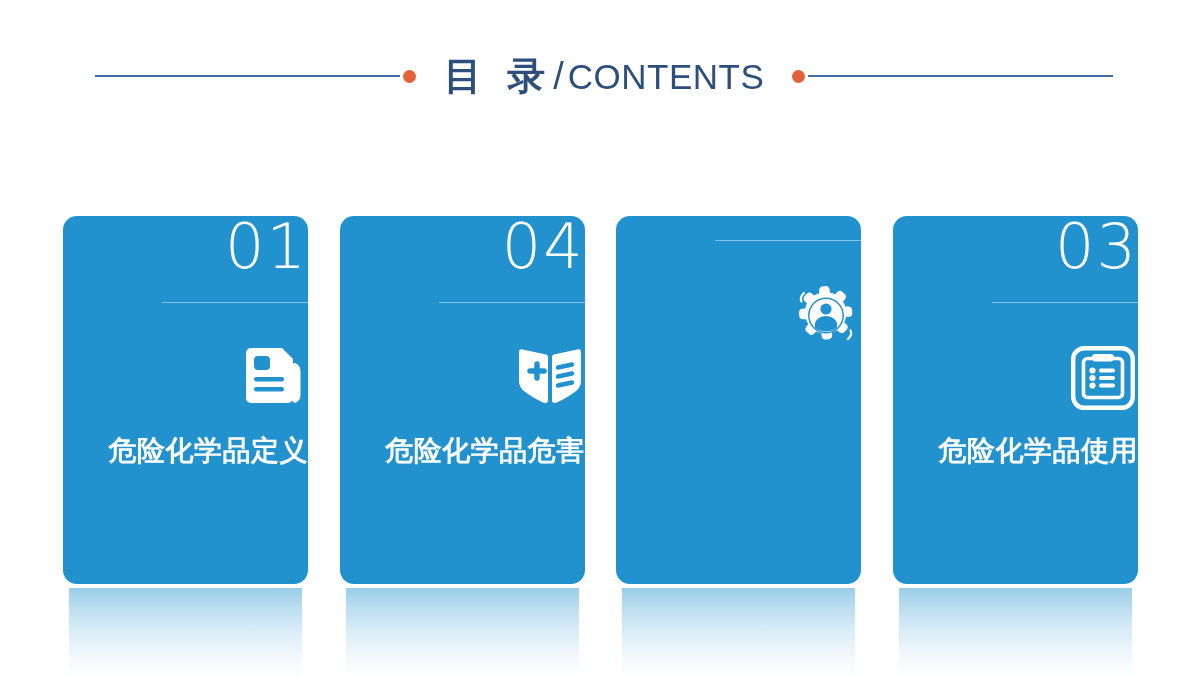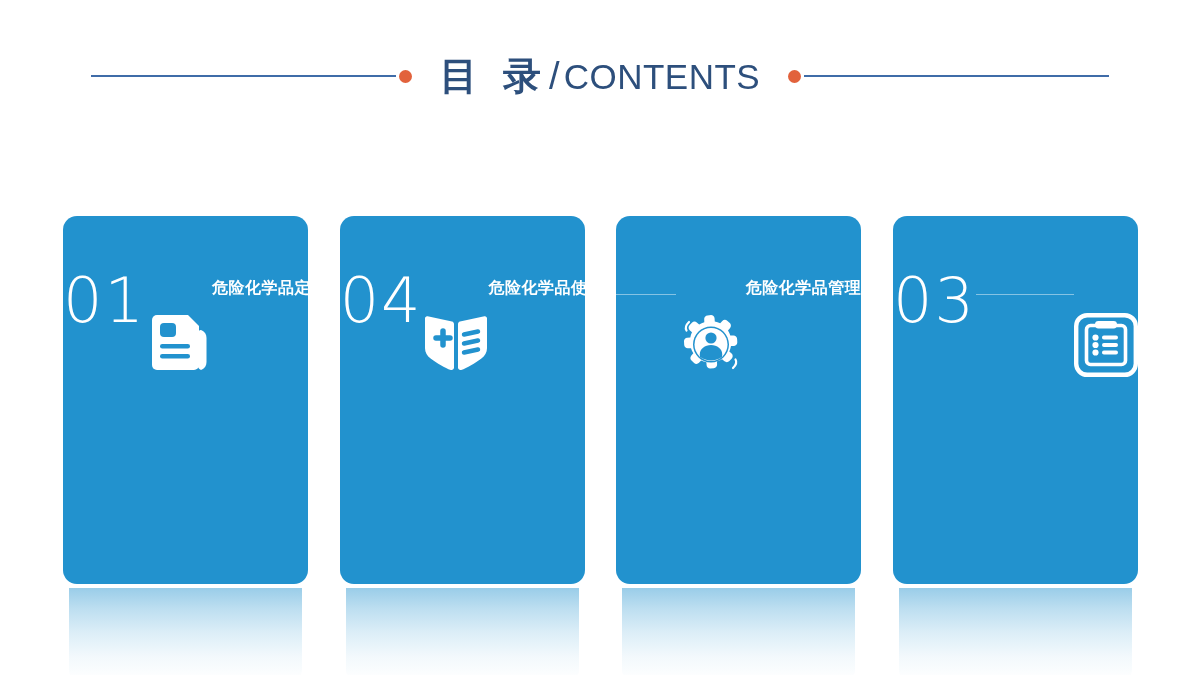--- a/index.html
+++ b/index.html
@@ -22,21 +22,20 @@
     left: 0;
     width: 1200px;
     height: 140px;
     display: flex;
     align-items: center;
     justify-content: center;
   }
   .header-inner {
     display: flex;
     align-items: center;
-    justify-content: center;
     width: 1010px;
     margin-top: 12px;
   }
   .rule {
     display: flex;
     align-items: center;
     flex: 0 0 auto;
   }
   .rule-line {
     height: 2px;
@@ -91,24 +90,23 @@
   .card-wrap {
     width: 245px;
     position: relative;
   }
   .card {
     width: 245px;
     height: 368px;
     background: #2292ce;
     border-radius: 14px;
     display: flex;
-    flex-direction: row;
-    align-items: flex-start;
+    flex-direction: column;
+    align-items: flex-end;
     box-sizing: border-box;
-    padding-top: 54px;
     position: relative;
     z-index: 2;
   }
   .card-number {
     color: #ffffff;
     font-size: 62px;
     font-weight: 300;
     line-height: 1;
     letter-spacing: 2px;
     font-family: "DejaVu Sans", "Liberation Sans", sans-serif;
@@ -122,23 +120,23 @@
   .card-icon {
     margin-top: 42px;
     width: 70px;
     height: 66px;
     display: flex;
     align-items: center;
     justify-content: center;
   }
   .card-icon svg { display: block; }
   .card-label {
-    margin-top: 8px;
+    margin-top: 21px;
     color: #ffffff;
-    font-size: 16px;
+    font-size: 28px;
     font-weight: 700;
     letter-spacing: 0.5px;
     font-family: "DejaVu Sans", "Liberation Sans", sans-serif;
     white-space: nowrap;
   }
 
   
   .card-reflection {
     position: absolute;
     top: 372px;
@@ -205,21 +203,21 @@
       <div class="card-icon">
         <svg width="66" height="60" viewBox="0 0 66 60" fill="none">
           <path d="M2 3.5C2 2 3.2 1 4.6 1.3L29 6.5c1.2.3 2 1.3 2 2.5v43.5c0 1.7-1.6 2.9-3.2 2.4C22 53 14 48 7.6 43.4 4.2 41 2 37.3 2 33.2V3.5z" fill="#ffffff"></path>
           <path d="M64 3.5C64 2 62.8 1 61.4 1.3L37 6.5c-1.2.3-2 1.3-2 2.5v43.5c0 1.7 1.6 2.9 3.2 2.4C44 53 52 48 58.4 43.4 61.8 41 64 37.3 64 33.2V3.5z" fill="#ffffff"></path>
           <path d="M13 23h14M20 16v14" stroke="#2292ce" stroke-width="5.5" stroke-linecap="round"></path>
           <path d="M41 19.5l14-3" stroke="#2292ce" stroke-width="4.5" stroke-linecap="round"></path>
           <path d="M41 28.5l14-3" stroke="#2292ce" stroke-width="4.5" stroke-linecap="round"></path>
           <path d="M41 37.5l14-3" stroke="#2292ce" stroke-width="4.5" stroke-linecap="round"></path>
         </svg>
       </div>
-      <div class="card-label">危险化学品使用</div>
+      <div class="card-label">危险化学品危害</div>
     </div>
     <div class="card-reflection"></div>
   </div>
 
   <div class="card-wrap">
     <div class="card">
       <div class="card-divider"></div>
       <div class="card-icon">
         <svg width="70" height="68" viewBox="0 0 70 68" fill="none">
           <g fill="#ffffff">
@@ -233,21 +231,20 @@
           <g fill="#2292ce">
             <circle cx="35" cy="27" r="5.6"></circle>
             <path d="M35 34c-6.2 0-11.2 4.1-11.2 9.2 0 1 .1 2 .3 2.9 3.2 2.2 6.9 3.4 10.9 3.4s7.7-1.2 10.9-3.4c.2-.9.3-1.9.3-2.9C46.2 38.1 41.2 34 35 34z"></path>
           </g>
           <g stroke="#ffffff" stroke-width="2.2" fill="none" stroke-linecap="round">
             <path d="M13 11c-3 3-4 6-2.5 8.5"></path>
             <path d="M57 57c3-3 4-6 2.5-8.5"></path>
           </g>
         </svg>
       </div>
-      <div class="card-label">危险化学品管理</div>
     </div>
     <div class="card-reflection"></div>
   </div>
 
   <div class="card-wrap">
     <div class="card">
       <div class="card-number">03</div>
       <div class="card-divider"></div>
       <div class="card-icon">
         <svg width="64" height="64" viewBox="0 0 64 64" fill="none">
@@ -257,17 +254,18 @@
           <g fill="#ffffff">
             <circle cx="21.5" cy="24.5" r="3.1"></circle>
             <circle cx="21.5" cy="32" r="3.1"></circle>
             <circle cx="21.5" cy="39.5" r="3.1"></circle>
             <rect x="28" y="22.6" width="16" height="3.8" rx="1.9"></rect>
             <rect x="28" y="30.1" width="16" height="3.8" rx="1.9"></rect>
             <rect x="28" y="37.6" width="16" height="3.8" rx="1.9"></rect>
           </g>
         </svg>
       </div>
+      <div class="card-label">危险化学品使用</div>
     </div>
     <div class="card-reflection"></div>
   </div>
 
 </div>
 
 </body></html>

